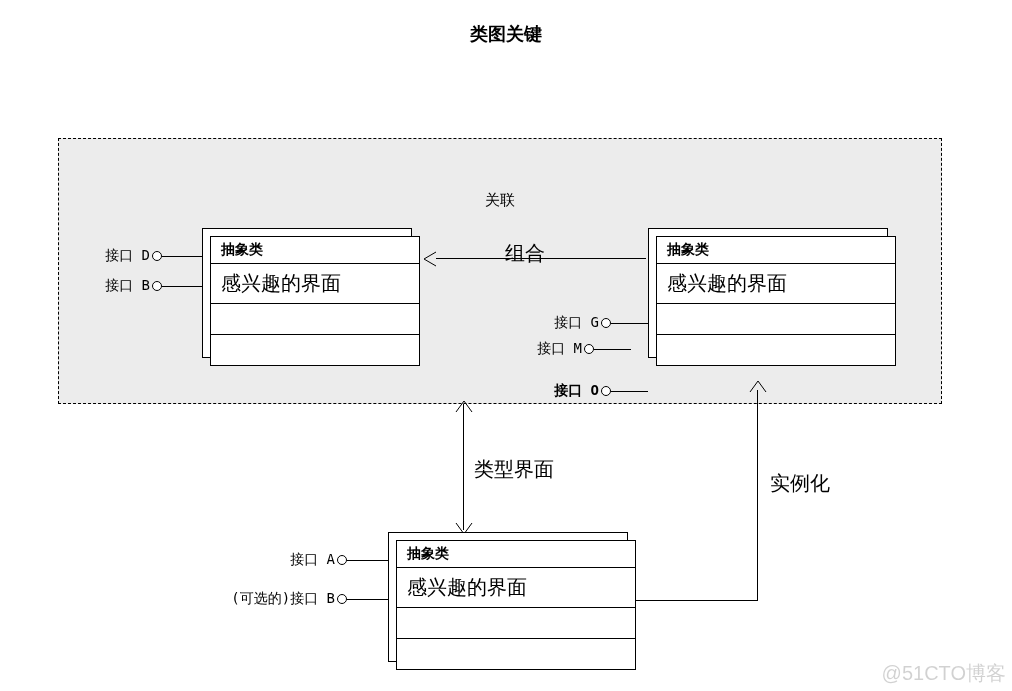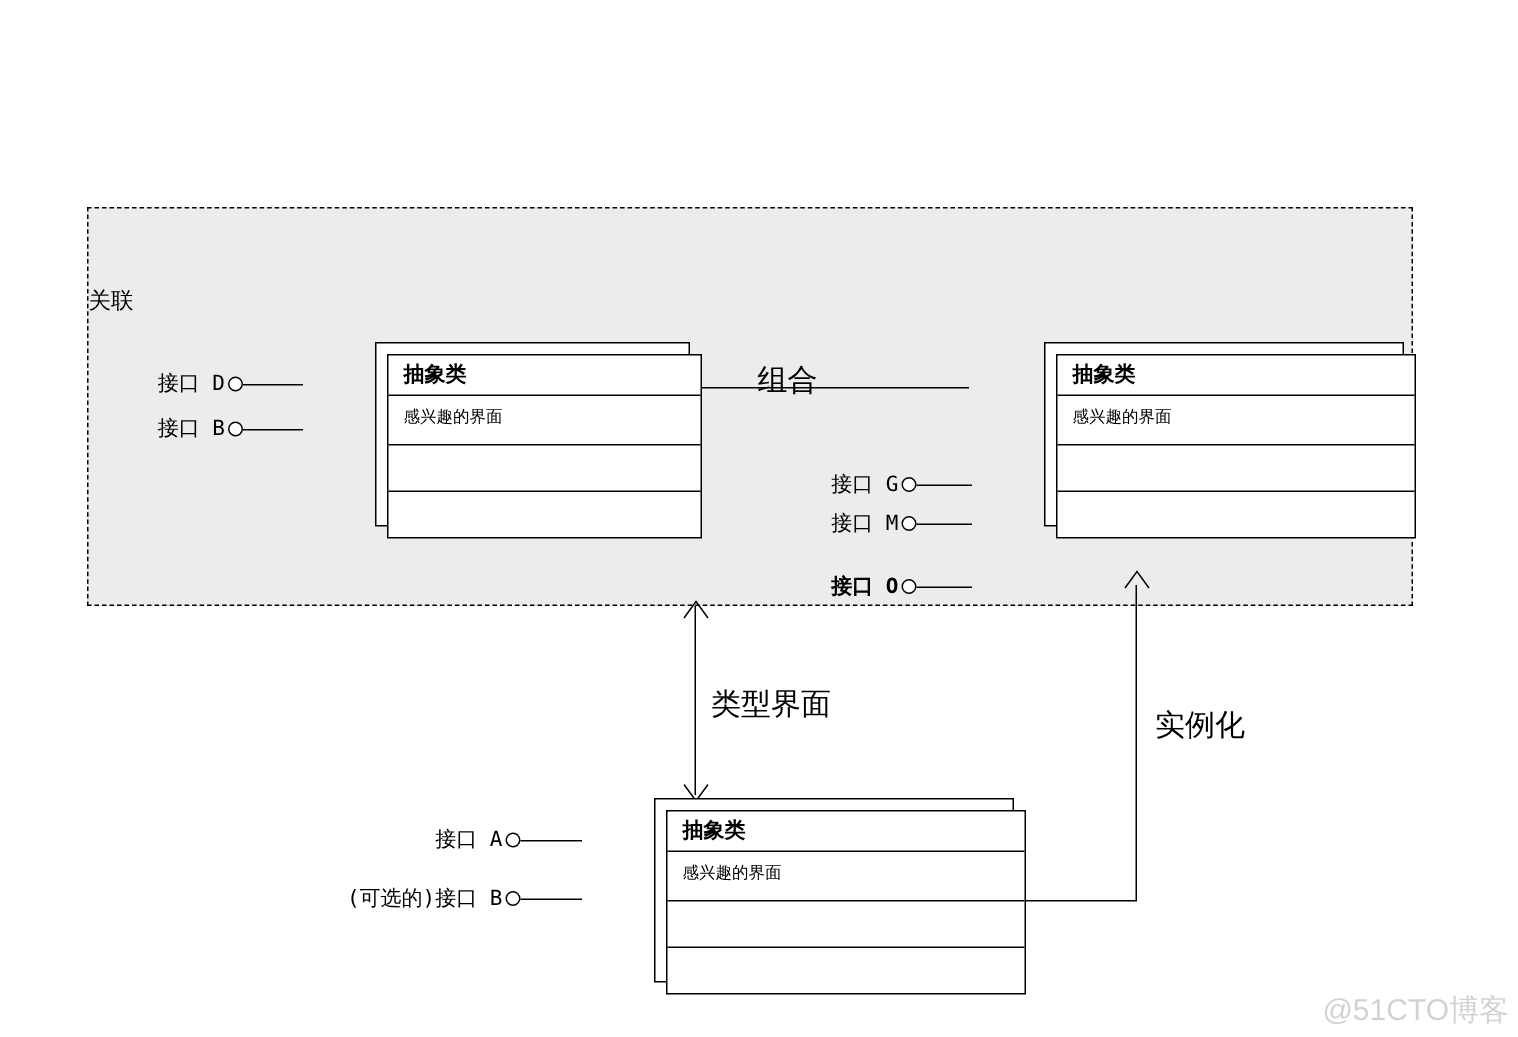--- a/index.html
+++ b/index.html
@@ -29,30 +29,29 @@
     width: 884px;
     height: 266px;
     background: #ececec;
     border: 1px dashed #000;
     box-sizing: border-box;
   }
   .assoc-label {
     position: absolute;
     left: 0;
     width: 100%;
-    text-align: left;
+    text-align: center;
     top: 52px;
     font-size: 15px;
     font-family: Liberation Mono, monospace;
   }
 
   
   .class-box {
     position: absolute;
-    margin-left: 48px;
   }
   .class-box .behind {
     position: absolute;
     left: -8px;
     top: -8px;
     width: 100%;
     height: 100%;
     border: 1px solid #000;
     background: #fff;
     box-sizing: border-box;
@@ -66,21 +65,21 @@
     z-index: 2;
   }
   .class-box .header {
     padding: 4px 10px;
     font-size: 14px;
     border-bottom: 1px solid #000;
     font-weight: 600;
   }
   .class-box .section {
     padding: 6px 10px;
-    font-size: 11px;
+    font-size: 20px;
     border-bottom: 1px solid #000;
     min-height: 20px;
   }
   .class-box .section.empty {
     min-height: 18px;
   }
   .class-box .section:last-child {
     border-bottom: none;
   }
 
@@ -141,20 +140,21 @@
     bottom: 4px;
     color: rgba(0,0,0,0.18);
     font-size: 20px;
   }
 </style>
 </head>
 <body>
 
 <div class="stage">
 
+  <div class="title">类图关键</div>
 
   <div class="assoc-box">
     <div class="assoc-label">关联</div>
   </div>
 
   <div class="class-box" style="left:210px; top:236px; width:210px;">
     <div class="behind"></div>
     <div class="front">
       <div class="header">抽象类</div>
       <div class="section">感兴趣的界面</div>
@@ -188,21 +188,21 @@
     </div>
   </div>
 
   <div class="lollipop" style="left:601px; top:318px;">
     <div class="lollipop-row">
       <span class="label">接口 G</span>
       <span class="circle"></span>
       <span class="stem" style="width:37px;"></span>
     </div>
   </div>
-  <div class="lollipop" style="left:601px; top:344px;">
+  <div class="lollipop" style="left:584px; top:344px;">
     <div class="lollipop-row">
       <span class="label">接口 M</span>
       <span class="circle"></span>
       <span class="stem" style="width:37px;"></span>
     </div>
   </div>
   <div class="lollipop" style="left:601px; top:386px;font-weight:bold;">
     <div class="lollipop-row">
       <span class="label">接口 O</span>
       <span class="circle"></span>

